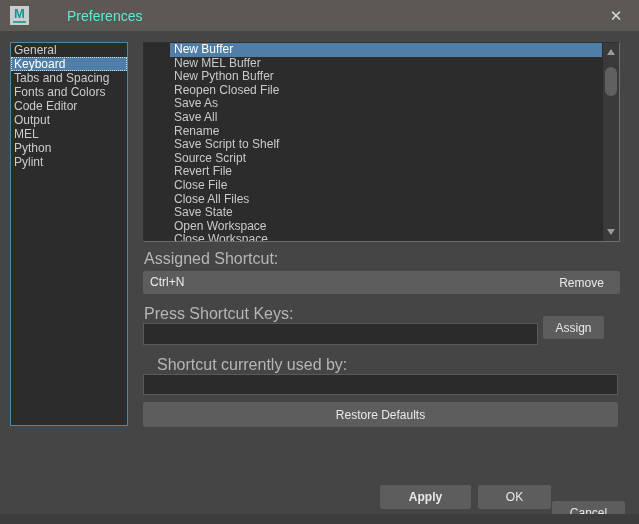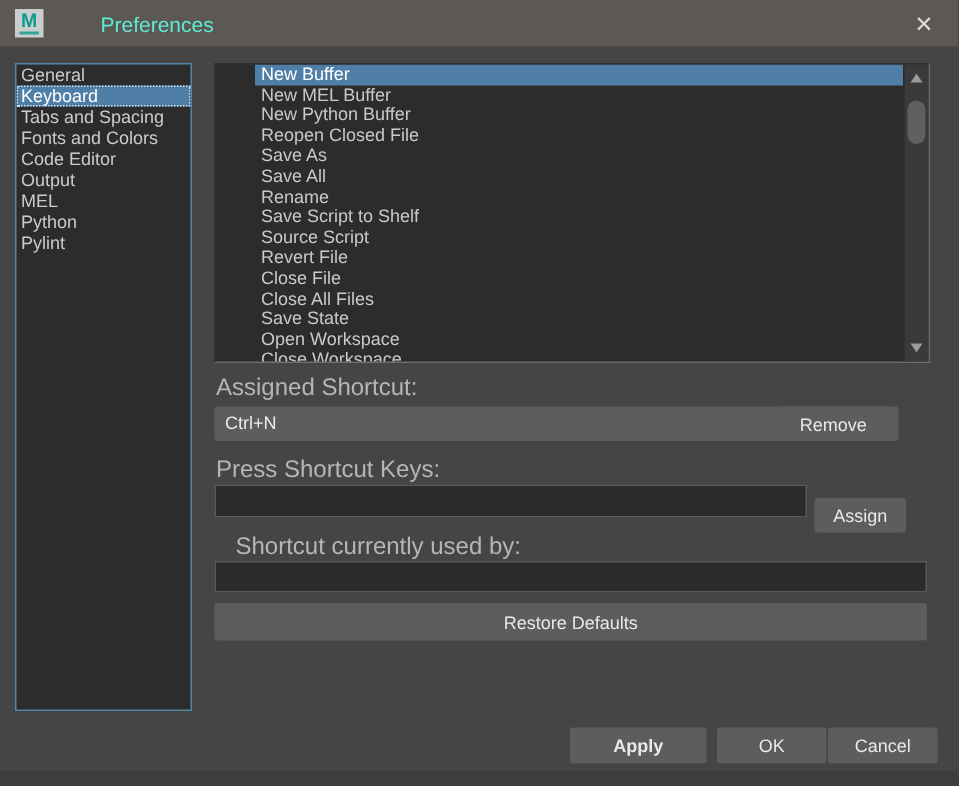--- a/index.html
+++ b/index.html
@@ -27,21 +27,21 @@
     position:absolute;left:37px;top:8px;font-size:14px;color:#5eead4;margin-left:30px;
   }
   .close-btn{
     position:absolute;right:0;top:0;width:46px;height:31px;
     display:flex;align-items:center;justify-content:center;
     color:#dcdcdc;font-size:15px;cursor:default;background:transparent;border:0;
     font-family:inherit;
   }
   
   .sidebar{
-    position:absolute;left:10px;top:42px;width:118px;height:432px;
+    position:absolute;left:10px;top:42px;width:118px;height:384px;
     background:var(--panel-bg,#2c2c2c);
     border:1px solid var(--focus-border,#5285a6);
     box-sizing:border-box;overflow:hidden;
   }
   .side-item{
     height:14px;line-height:14px;font-size:12px;color:#cbcbcb;
     padding-left:3px;white-space:nowrap;cursor:default;
   }
   .side-item.selected{
     background:var(--selection,#4f7ea6);color:#fff;
@@ -100,26 +100,26 @@
   }
   .combo-arrow::after{
     content:"";position:absolute;left:6px;top:9px;width:0;height:0;
     border-left:5px solid transparent;border-right:5px solid transparent;
     border-top:6px solid #bdbdbd;
   }
   .btn{
     position:absolute;background:var(--button-bg,#5d5d5d);border:0;border-radius:2px;
     color:#e9e9e9;font-size:12px;font-family:inherit;cursor:default;padding:0;
   }
-  #remove-btn{left:517px;top:271px;width:77px;height:23px;text-align:center;}
-  #assign-btn{left:543px;top:332px;width:61px;height:23px;}
+  #remove-btn{left:543px;top:271px;width:77px;height:23px;text-align:center;}
+  #assign-btn{left:543px;top:316px;width:61px;height:23px;}
   #restore-btn{left:143px;top:402px;width:475px;height:25px;}
   #apply-btn{left:380px;top:485px;width:91px;height:24px;font-weight:bold;}
   #ok-btn{left:466px;top:485px;width:73px;height:24px;margin-left:12px;}
-  #cancel-btn{left:552px;top:485px;width:73px;height:24px;}
+  #cancel-btn{left:552px;top:501px;width:73px;height:24px;}
   .field{
     position:absolute;background:#2b2b2b;border:1px solid #5a5a5a;
     box-sizing:border-box;color:#dddddd;font-size:12px;padding:0 5px;
     font-family:inherit;outline:none;
   }
   #press-field{left:143px;top:323px;width:395px;height:22px;}
   #usedby-field{left:143px;top:374px;width:475px;height:21px;}
   .bottom-edge{
     position:absolute;left:0;bottom:0;width:639px;height:10px;background:#3d3d3d;
   }

